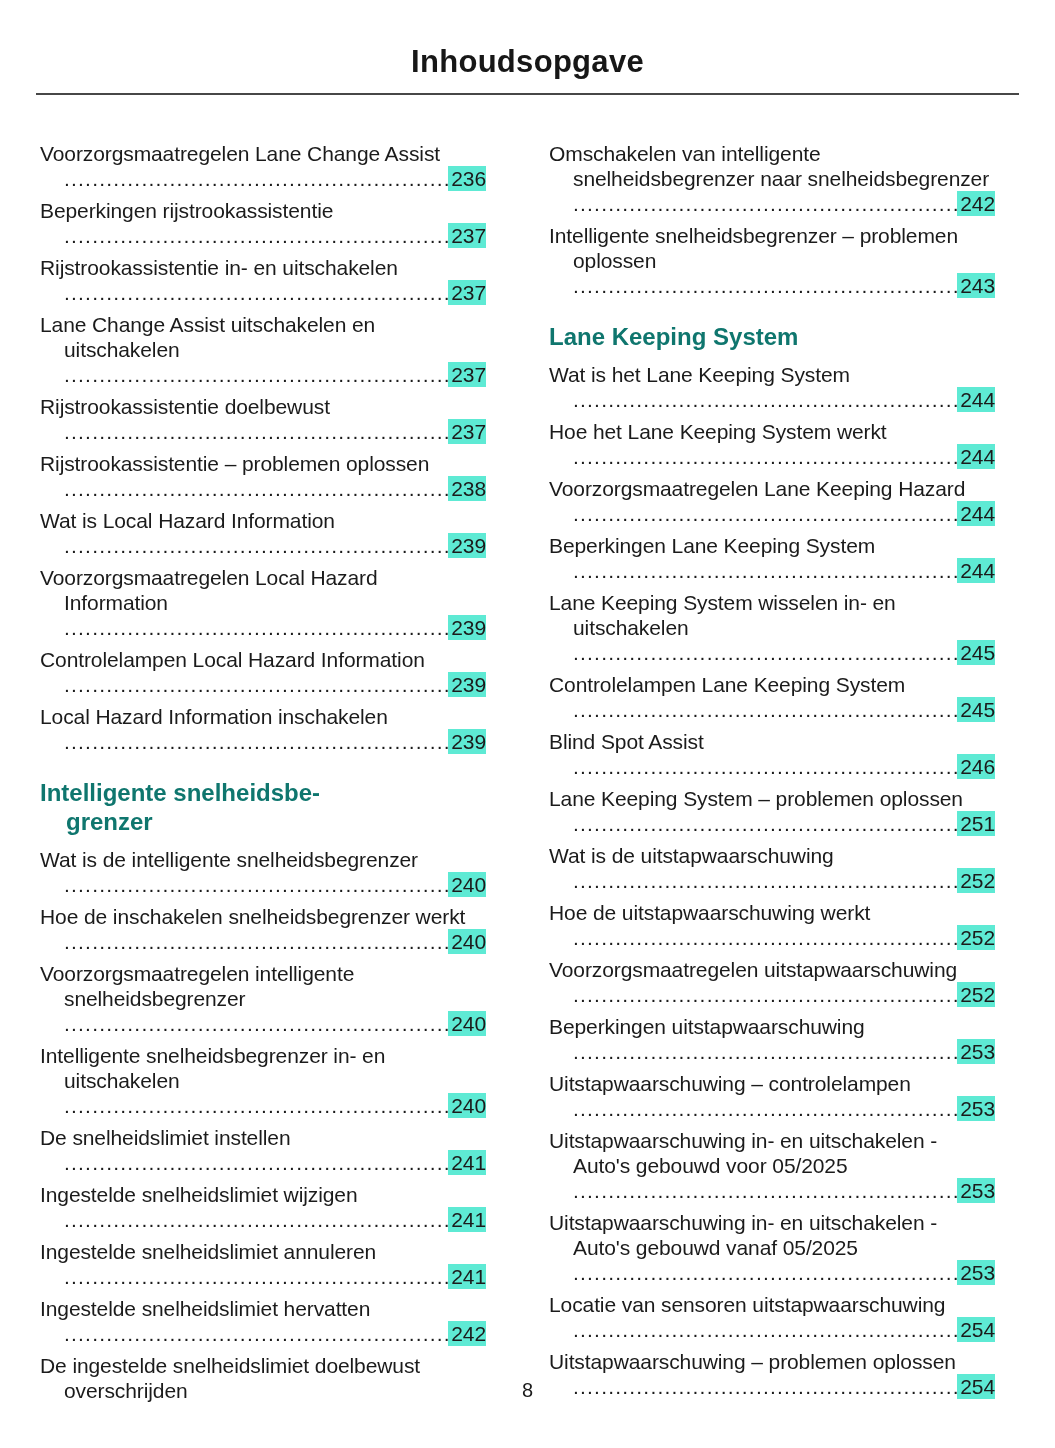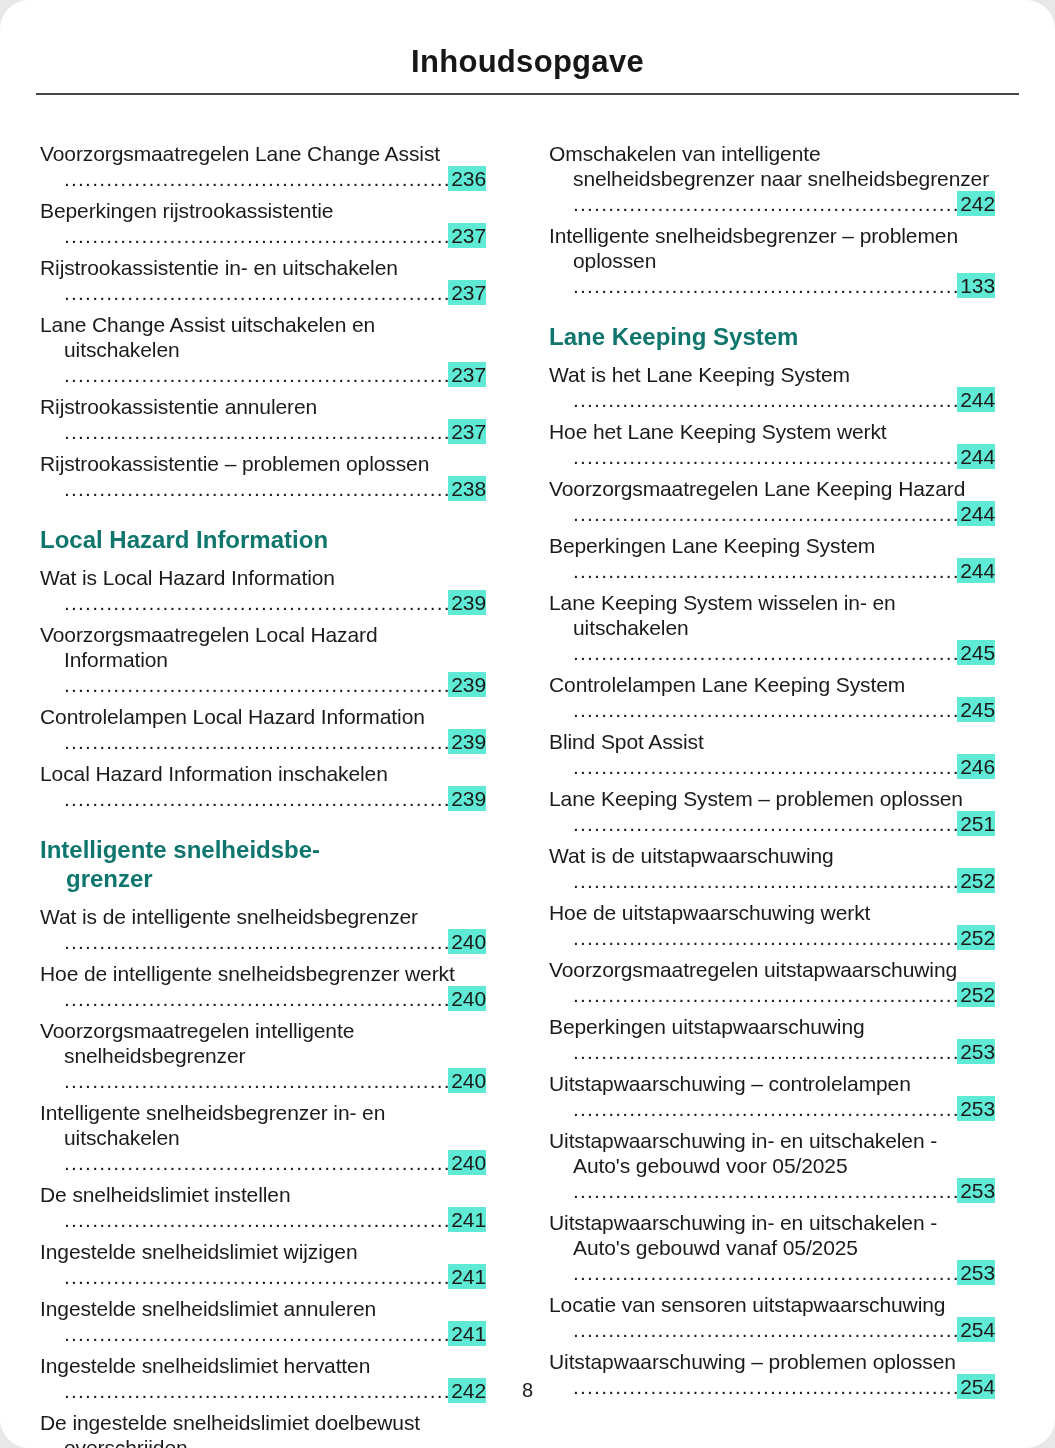--- a/index.html
+++ b/index.html
@@ -10,21 +10,20 @@
   }
   .sheet {
     position: relative;
     width: 1055px;
     height: 1448px;
     margin: 0 auto;
     background: #ffffff;
     color: #1b1b1b;
     overflow: hidden;
     box-sizing: border-box;
-    border-radius: 29px;
   }
   .doc-title {
     margin: 44px 36px 0 36px;
     text-align: center;
     font-size: 31px;
     line-height: 36px;
     font-weight: 700;
     letter-spacing: 0.3px;
     color: #171717;
   }
@@ -94,48 +93,47 @@
 <div class="sheet">
   <h1 class="doc-title">Inhoudsopgave</h1>
   <hr class="title-rule">
   <div class="columns">
     <div class="col" id="col-left">
         <section class="toc-section">
           <div class="toc-entry"><span class="entry-text">Voorzorgsmaatregelen Lane Change Assist</span> <span class="entry-dots">................................................................................................................................................................</span><span class="entry-page">236</span></div>
           <div class="toc-entry"><span class="entry-text">Beperkingen rijstrookassistentie</span> <span class="entry-dots">................................................................................................................................................................</span><span class="entry-page">237</span></div>
           <div class="toc-entry"><span class="entry-text">Rijstrookassistentie in- en uitschakelen</span> <span class="entry-dots">................................................................................................................................................................</span><span class="entry-page">237</span></div>
           <div class="toc-entry"><span class="entry-text">Lane Change Assist uitschakelen en uitschakelen</span> <span class="entry-dots">................................................................................................................................................................</span><span class="entry-page">237</span></div>
-          <div class="toc-entry"><span class="entry-text">Rijstrookassistentie annuleren</span> <span class="entry-dots">................................................................................................................................................................</span><span class="entry-page">237</span></div>
+          <div class="toc-entry"><span class="entry-text">Rijstrookassistentie doelbewust</span> <span class="entry-dots">................................................................................................................................................................</span><span class="entry-page">237</span></div>
           <div class="toc-entry"><span class="entry-text">Rijstrookassistentie – problemen oplossen</span> <span class="entry-dots">................................................................................................................................................................</span><span class="entry-page">238</span></div>
         </section>
         <section class="toc-section">
-          <h2 class="toc-heading">Local Hazard Information</h2>
           <div class="toc-entry"><span class="entry-text">Wat is Local Hazard Information</span> <span class="entry-dots">................................................................................................................................................................</span><span class="entry-page">239</span></div>
           <div class="toc-entry"><span class="entry-text">Voorzorgsmaatregelen Local Hazard Information</span> <span class="entry-dots">................................................................................................................................................................</span><span class="entry-page">239</span></div>
           <div class="toc-entry"><span class="entry-text">Controlelampen Local Hazard Information</span> <span class="entry-dots">................................................................................................................................................................</span><span class="entry-page">239</span></div>
           <div class="toc-entry"><span class="entry-text">Local Hazard Information inschakelen</span> <span class="entry-dots">................................................................................................................................................................</span><span class="entry-page">239</span></div>
         </section>
         <section class="toc-section">
           <h2 class="toc-heading">Intelligente snelheidsbe-
 grenzer</h2>
           <div class="toc-entry"><span class="entry-text">Wat is de intelligente snelheidsbegrenzer</span> <span class="entry-dots">................................................................................................................................................................</span><span class="entry-page">240</span></div>
-          <div class="toc-entry"><span class="entry-text">Hoe de intelligente snelheidsbegrenzer werkt</span> <span class="entry-dots">................................................................................................................................................................</span><span class="entry-page">240</span></div>
+          <div class="toc-entry"><span class="entry-text">Hoe de inschakelen snelheidsbegrenzer werkt</span> <span class="entry-dots">................................................................................................................................................................</span><span class="entry-page">240</span></div>
           <div class="toc-entry"><span class="entry-text">Voorzorgsmaatregelen intelligente snelheidsbegrenzer</span> <span class="entry-dots">................................................................................................................................................................</span><span class="entry-page">240</span></div>
           <div class="toc-entry"><span class="entry-text">Intelligente snelheidsbegrenzer in- en uitschakelen</span> <span class="entry-dots">................................................................................................................................................................</span><span class="entry-page">240</span></div>
           <div class="toc-entry"><span class="entry-text">De snelheidslimiet instellen</span> <span class="entry-dots">................................................................................................................................................................</span><span class="entry-page">241</span></div>
           <div class="toc-entry"><span class="entry-text">Ingestelde snelheidslimiet wijzigen</span> <span class="entry-dots">................................................................................................................................................................</span><span class="entry-page">241</span></div>
           <div class="toc-entry"><span class="entry-text">Ingestelde snelheidslimiet annuleren</span> <span class="entry-dots">................................................................................................................................................................</span><span class="entry-page">241</span></div>
           <div class="toc-entry"><span class="entry-text">Ingestelde snelheidslimiet hervatten</span> <span class="entry-dots">................................................................................................................................................................</span><span class="entry-page">242</span></div>
           <div class="toc-entry"><span class="entry-text">De ingestelde snelheidslimiet doelbewust overschrijden</span> </div>
         </section>
       </div>
     <div class="col" id="col-right">
         <section class="toc-section">
           <div class="toc-entry"><span class="entry-text">Omschakelen van intelligente snelheidsbegrenzer naar snelheidsbegrenzer</span> <span class="entry-dots">................................................................................................................................................................</span><span class="entry-page">242</span></div>
-          <div class="toc-entry"><span class="entry-text">Intelligente snelheidsbegrenzer – problemen oplossen</span> <span class="entry-dots">................................................................................................................................................................</span><span class="entry-page">133</span></div>
+          <div class="toc-entry"><span class="entry-text">Intelligente snelheidsbegrenzer – problemen oplossen</span> <span class="entry-dots">................................................................................................................................................................</span><span class="entry-page">243</span></div>
         </section>
         <section class="toc-section">
           <h2 class="toc-heading">Lane Keeping System</h2>
           <div class="toc-entry"><span class="entry-text">Wat is het Lane Keeping System</span> <span class="entry-dots">................................................................................................................................................................</span><span class="entry-page">244</span></div>
           <div class="toc-entry"><span class="entry-text">Hoe het Lane Keeping System werkt</span> <span class="entry-dots">................................................................................................................................................................</span><span class="entry-page">244</span></div>
           <div class="toc-entry"><span class="entry-text">Voorzorgsmaatregelen Lane Keeping Hazard</span> <span class="entry-dots">................................................................................................................................................................</span><span class="entry-page">244</span></div>
           <div class="toc-entry"><span class="entry-text">Beperkingen Lane Keeping System</span> <span class="entry-dots">................................................................................................................................................................</span><span class="entry-page">244</span></div>
           <div class="toc-entry"><span class="entry-text">Lane Keeping System wisselen in- en uitschakelen</span> <span class="entry-dots">................................................................................................................................................................</span><span class="entry-page">245</span></div>
           <div class="toc-entry"><span class="entry-text">Controlelampen Lane Keeping System</span> <span class="entry-dots">................................................................................................................................................................</span><span class="entry-page">245</span></div>
           <div class="toc-entry"><span class="entry-text">Blind Spot Assist</span> <span class="entry-dots">................................................................................................................................................................</span><span class="entry-page">246</span></div>

